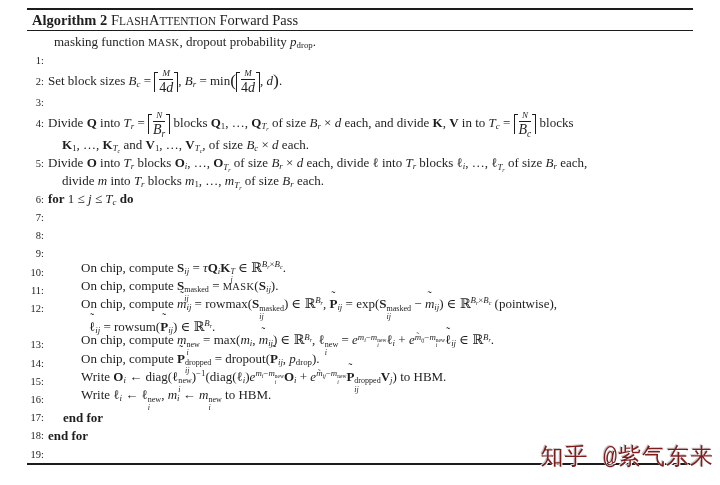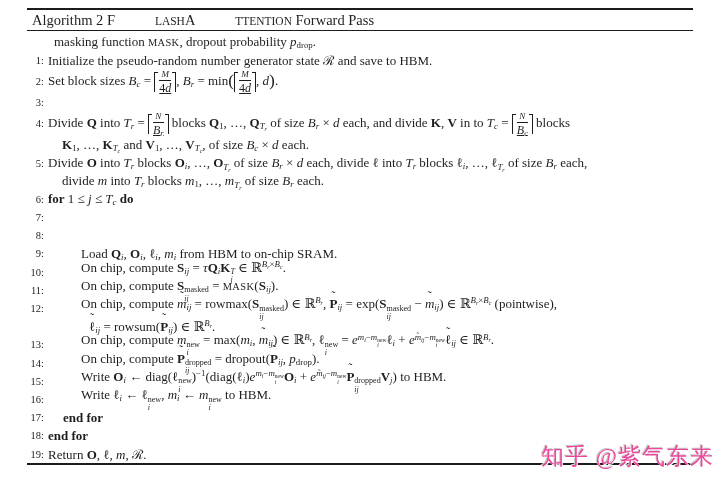--- a/index.html
+++ b/index.html
@@ -8,22 +8,22 @@
     background:#ffffff;
     font-family:"Liberation Serif","DejaVu Serif",serif;
     color:#1e1e1e;
   }
   .algo{position:absolute;left:27px;top:0;width:666px;}
   .rule{background:#1c1c1c;width:100%;}
   .rule1{margin-top:8px;height:2px;}
   .rule2{height:1.2px;}
   .rule3{height:2px;}
   .hdr{padding:2px 0 2px 5px;font-size:14.5px;line-height:16px;height:16px;white-space:nowrap;}
-  .hdr .bb{font-weight:normal;text-align:right;}
-  .cap{font-size:79%;margin-left:40px;}
+  .hdr .bb{font-weight:bold;text-align:right;}
+  .cap{font-size:79%;}
   .body{padding-top:2px;}
   .row{display:flex;align-items:center;height:18.2px;white-space:nowrap;font-size:13px;}
   .row.tall{height:24px;}
   .lnum{flex:none;width:17px;text-align:right;font-size:10.5px;margin-right:4px;color:#1e1e1e;}
   .lc{white-space:nowrap;}
   .lv0 .lc{padding-left:0;}
   .lv1 .lc{padding-left:15px;}
   .lv2 .lc{padding-left:33px;}
   .cont.lv0 .lc{padding-left:14px;}
   .cont.lv2 .lc{padding-left:41px;}
@@ -40,43 +40,42 @@
       vertical-align:-0.32em;text-align:left;}
   .sst{display:block;}
   .ssb{display:block;}
   
   .tl{position:relative;display:inline-block;}
   .tm{position:absolute;top:-0.52em;left:50%;transform:translateX(-50%);
       font-size:0.95em;line-height:1;}
   
   .fr{display:inline-block;vertical-align:middle;text-align:center;line-height:1;margin:0 1px;}
   .ft{display:block;font-size:9px;border-bottom:1px solid #1c1c1c;padding:0 2px 1px;}
-  .fb{display:block;font-size:12px;padding-top:1px;text-decoration:underline;}
+  .fb{display:block;font-size:14px;padding-top:1px;}
   .cl,.cr{display:inline-block;width:3px;height:19px;vertical-align:middle;}
   .cl{border-left:1.4px solid #1c1c1c;border-top:1.4px solid #1c1c1c;}
   .cr{border-right:1.4px solid #1c1c1c;border-top:1.4px solid #1c1c1c;}
   .bp{font-size:135%;vertical-align:-0.08em;}
   .wm{position:absolute;top:441px;right:6px;font-size:23px;letter-spacing:1px;
-      font-family:Liberation Serif, serif;color:#ec4899;
+      font-family:Liberation Mono, monospace;color:#7f1d1d;
       text-shadow:1px 1px 0 #ffffff,-1px -1px 0 #c9c9c9;}
 </style>
 </head>
 <body>
 
 <div class="algo">
   <div class="rule rule1"></div>
   <div class="hdr"><span class="bb">Algorithm 2</span> <span>F<span class="cap">LASH</span>A<span class="cap">TTENTION</span> Forward Pass</span></div>
   <div class="rule rule2"></div>
   <div class="body">
       <div class="row lv0 cont req">
         <span class="lc">masking function <span class="sc2">MASK</span>, dropout probability <span class="it">p</span><sub>drop</sub>.</span>
       </div>
       <div class="row lv0">
         <span class="lnum">1:</span>
-        <span class="lc">Initialize the pseudo-random number generator state ℛ and save to HBM.</span>
       </div>
       <div class="row lv0 tall">
         <span class="lnum">2:</span>
         <span class="lc">Set block sizes <span class="it">B<sub>c</sub></span> = <span class="cl"></span><span class="fr"><span class="ft it">M</span><span class="fb">4<span class="it">d</span></span></span><span class="cr"></span>, <span class="it">B<sub>r</sub></span> = min<span class="bp">(</span><span class="cl"></span><span class="fr"><span class="ft it">M</span><span class="fb">4<span class="it">d</span></span></span><span class="cr"></span>, <span class="it">d</span><span class="bp">)</span>.</span>
       </div>
       <div class="row lv0">
         <span class="lnum">3:</span>
       </div>
       <div class="row lv0 tall">
         <span class="lnum">4:</span>
@@ -99,21 +98,20 @@
         <span class="lc"><span class="bb">for</span> 1 ≤ <span class="it">j</span> ≤ <span class="it">T<sub>c</sub></span> <span class="bb">do</span></span>
       </div>
       <div class="row lv1">
         <span class="lnum">7:</span>
       </div>
       <div class="row lv1">
         <span class="lnum">8:</span>
       </div>
       <div class="row lv2">
         <span class="lnum">9:</span>
-        <span class="lc">Load <span class="bb">Q</span><sub class="it">i</sub>, <span class="bb">O</span><sub class="it">i</sub>, ℓ<sub class="it">i</sub>, <span class="it">m<sub>i</sub></span> from HBM to on-chip SRAM.</span>
       </div>
       <div class="row lv2">
         <span class="lnum">10:</span>
         <span class="lc">On chip, compute <span class="bb">S</span><sub class="it">ij</sub> = <span class="it">τ</span><span class="bb">Q</span><sub class="it">i</sub><span class="bb">K</span><span class="ss">
             <span class="sst it">T</span>
             <span class="ssb it">j</span>
           </span> ∈ ℝ<sup><span class="it">B<sub>r</sub></span>×<span class="it">B<sub>c</sub></span></sup>.</span>
       </div>
       <div class="row lv2">
         <span class="lnum">11:</span>
@@ -188,19 +186,18 @@
       <div class="row lv1">
         <span class="lnum">17:</span>
         <span class="lc"><span class="bb">end for</span></span>
       </div>
       <div class="row lv0">
         <span class="lnum">18:</span>
         <span class="lc"><span class="bb">end for</span></span>
       </div>
       <div class="row lv0">
         <span class="lnum">19:</span>
-        <span class="lc">Return <span class="bb">O</span>, ℓ, <span class="it">m</span>, ℛ.</span>
       </div>
     </div>
   <div class="rule rule3"></div>
 </div>
 
 <div class="wm">知乎 @紫气东来</div>
 
 </body></html>

